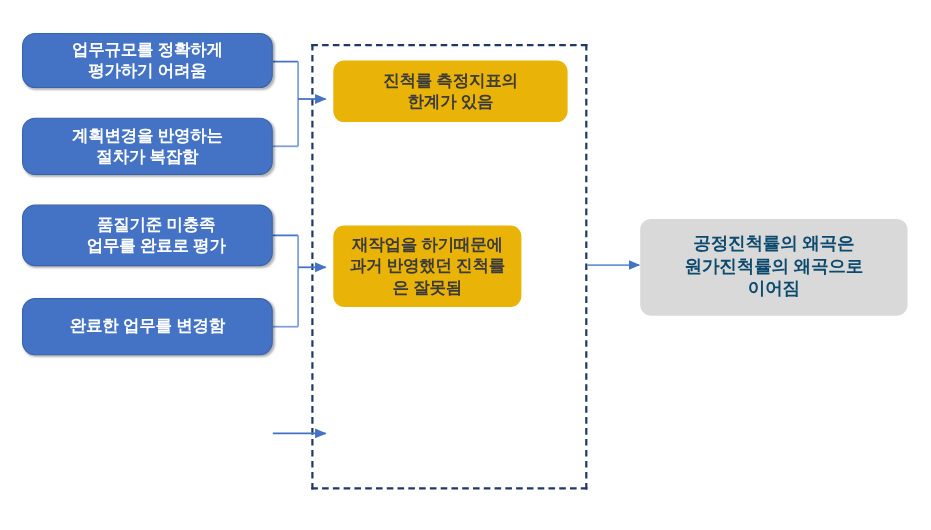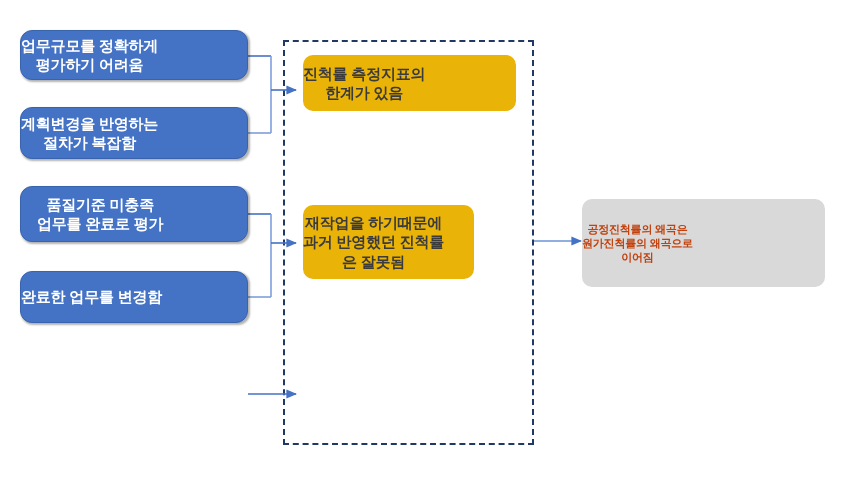--- a/index.html
+++ b/index.html
@@ -22,20 +22,21 @@
     width: 846px;
     height: 482px;
   }
 
   
   .node {
     position: absolute;
     box-sizing: border-box;
     display: flex;
     align-items: center;
+    justify-content: center;
     text-align: center;
     font-weight: bold;
     line-height: 1.28;
     white-space: pre-line;
     letter-spacing: -0.2px;
   }
 
   .node.cause {
     background: #4472C4;
     color: #ffffff;
@@ -47,23 +48,23 @@
 
   .node.effect {
     background: #eab308;
     color: #3B3B3B;
     border-radius: 10px;
     font-size: 15px;
   }
 
   .node.final {
     background: #D9D9D9;
-    color: #c2410c;
+    color: #0c4a6e;
     border-radius: 10px;
-    font-size: 11px;
+    font-size: 16px;
   }
 
   
   .group-box {
     position: absolute;
     box-sizing: border-box;
     border: 2px dashed #1F3864;
     background: transparent;
   }
 

